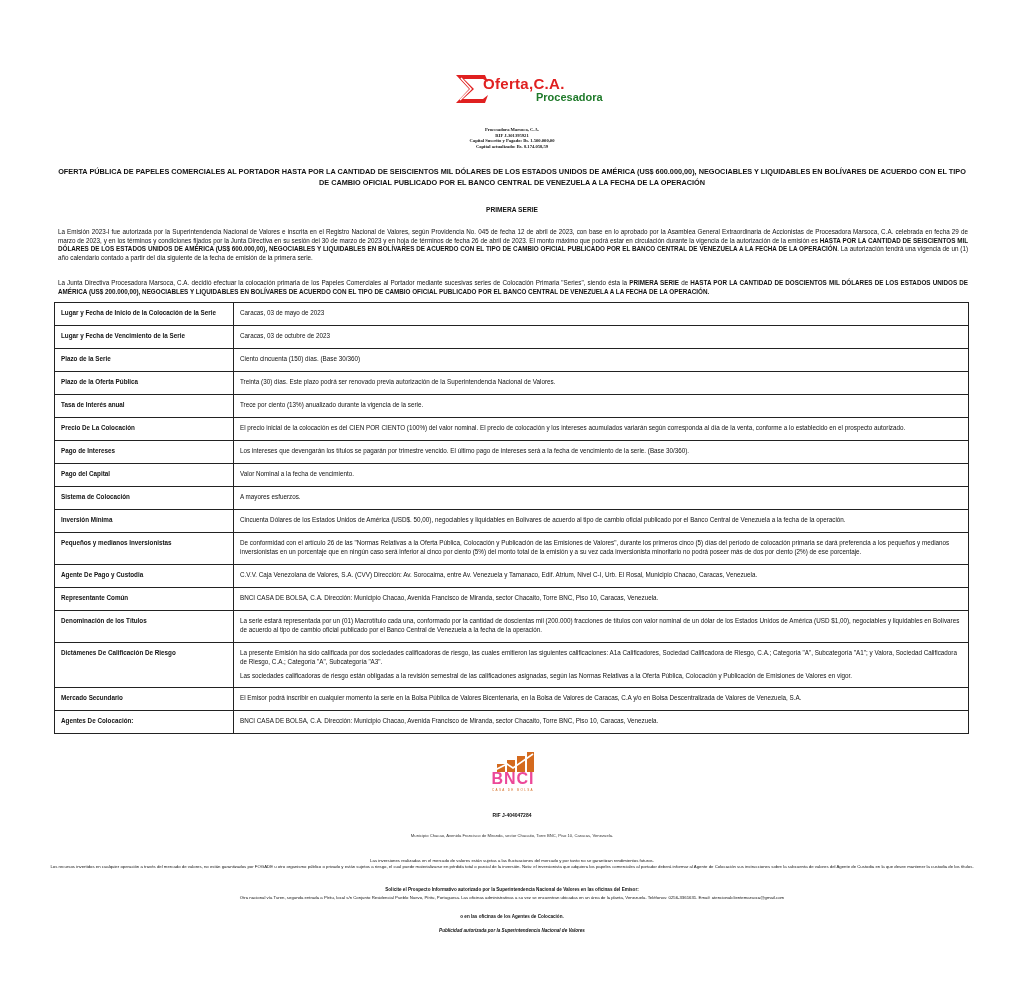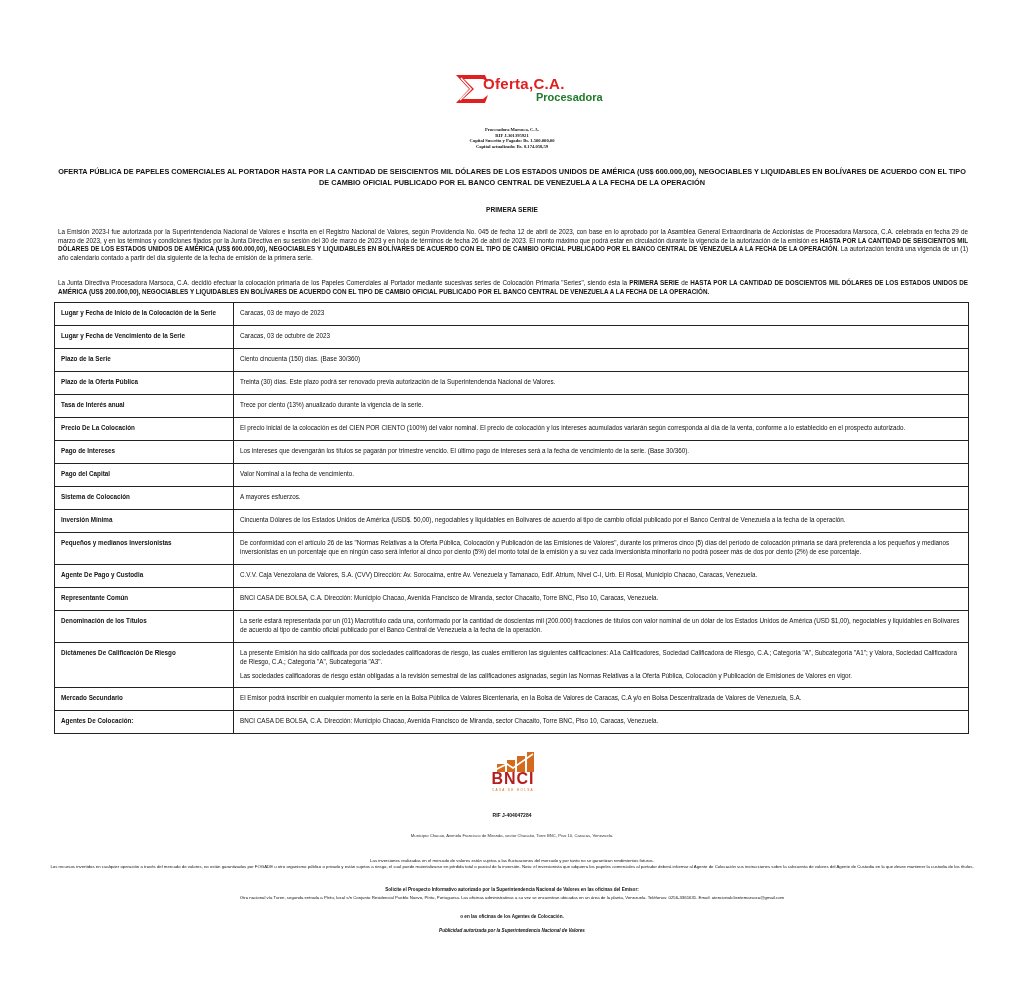--- a/index.html
+++ b/index.html
@@ -22,21 +22,21 @@
   .p2 { top: 279px; }
 
   table.terms { position: absolute; left: 54px; top: 302px; width: 915px; border-collapse: collapse; font-size: 6.3px; }
   table.terms td { border: 1.3px solid #222; padding: 0 6px; vertical-align: top; line-height: 8.6px; }
   table.terms td.lbl { width: 179px; font-weight: bold; }
   table.terms td .inner { padding-top: 6px; }
   table.terms td .note { padding-top: 6px; }
 
   .logo-bnci { position: absolute; left: 481px; top: 752px; width: 64px; height: 42px; }
   .logo-bnci .bars { position: absolute; left: 14px; top: 0; width: 40px; height: 20px; }
-  .logo-bnci .word { position: absolute; left: 2px; top: 18px; width: 60px; text-align: center; font-size: 16px; font-weight: bold; color: #b91c1c; letter-spacing: 1px; }
+  .logo-bnci .word { position: absolute; left: 2px; top: 18px; width: 60px; text-align: center; font-size: 16px; font-weight: bold; color: #ec4899; letter-spacing: 1px; }
   .logo-bnci .tag { position: absolute; left: 0; top: 36px; width: 64px; text-align: center; font-size: 3px; color: #d46a1e; letter-spacing: 1.4px; }
 
   .center-line { position: absolute; left: 0; width: 1024px; text-align: center; }
   .rif-bnci { top: 812px; font-weight: bold; font-size: 5px; }
   .addr-bnci { top: 833px; font-size: 4.2px; color: #333; }
   .disc { top: 858px; font-size: 4.3px; line-height: 5.6px; }
   .disc2 { left: 40px; width: 950px; }
   .solicite { top: 887px; font-weight: bold; font-size: 4.6px; }
   .oficina { top: 895px; font-size: 4.3px; }
   .agentes { top: 914px; font-weight: bold; font-size: 4.6px; }

